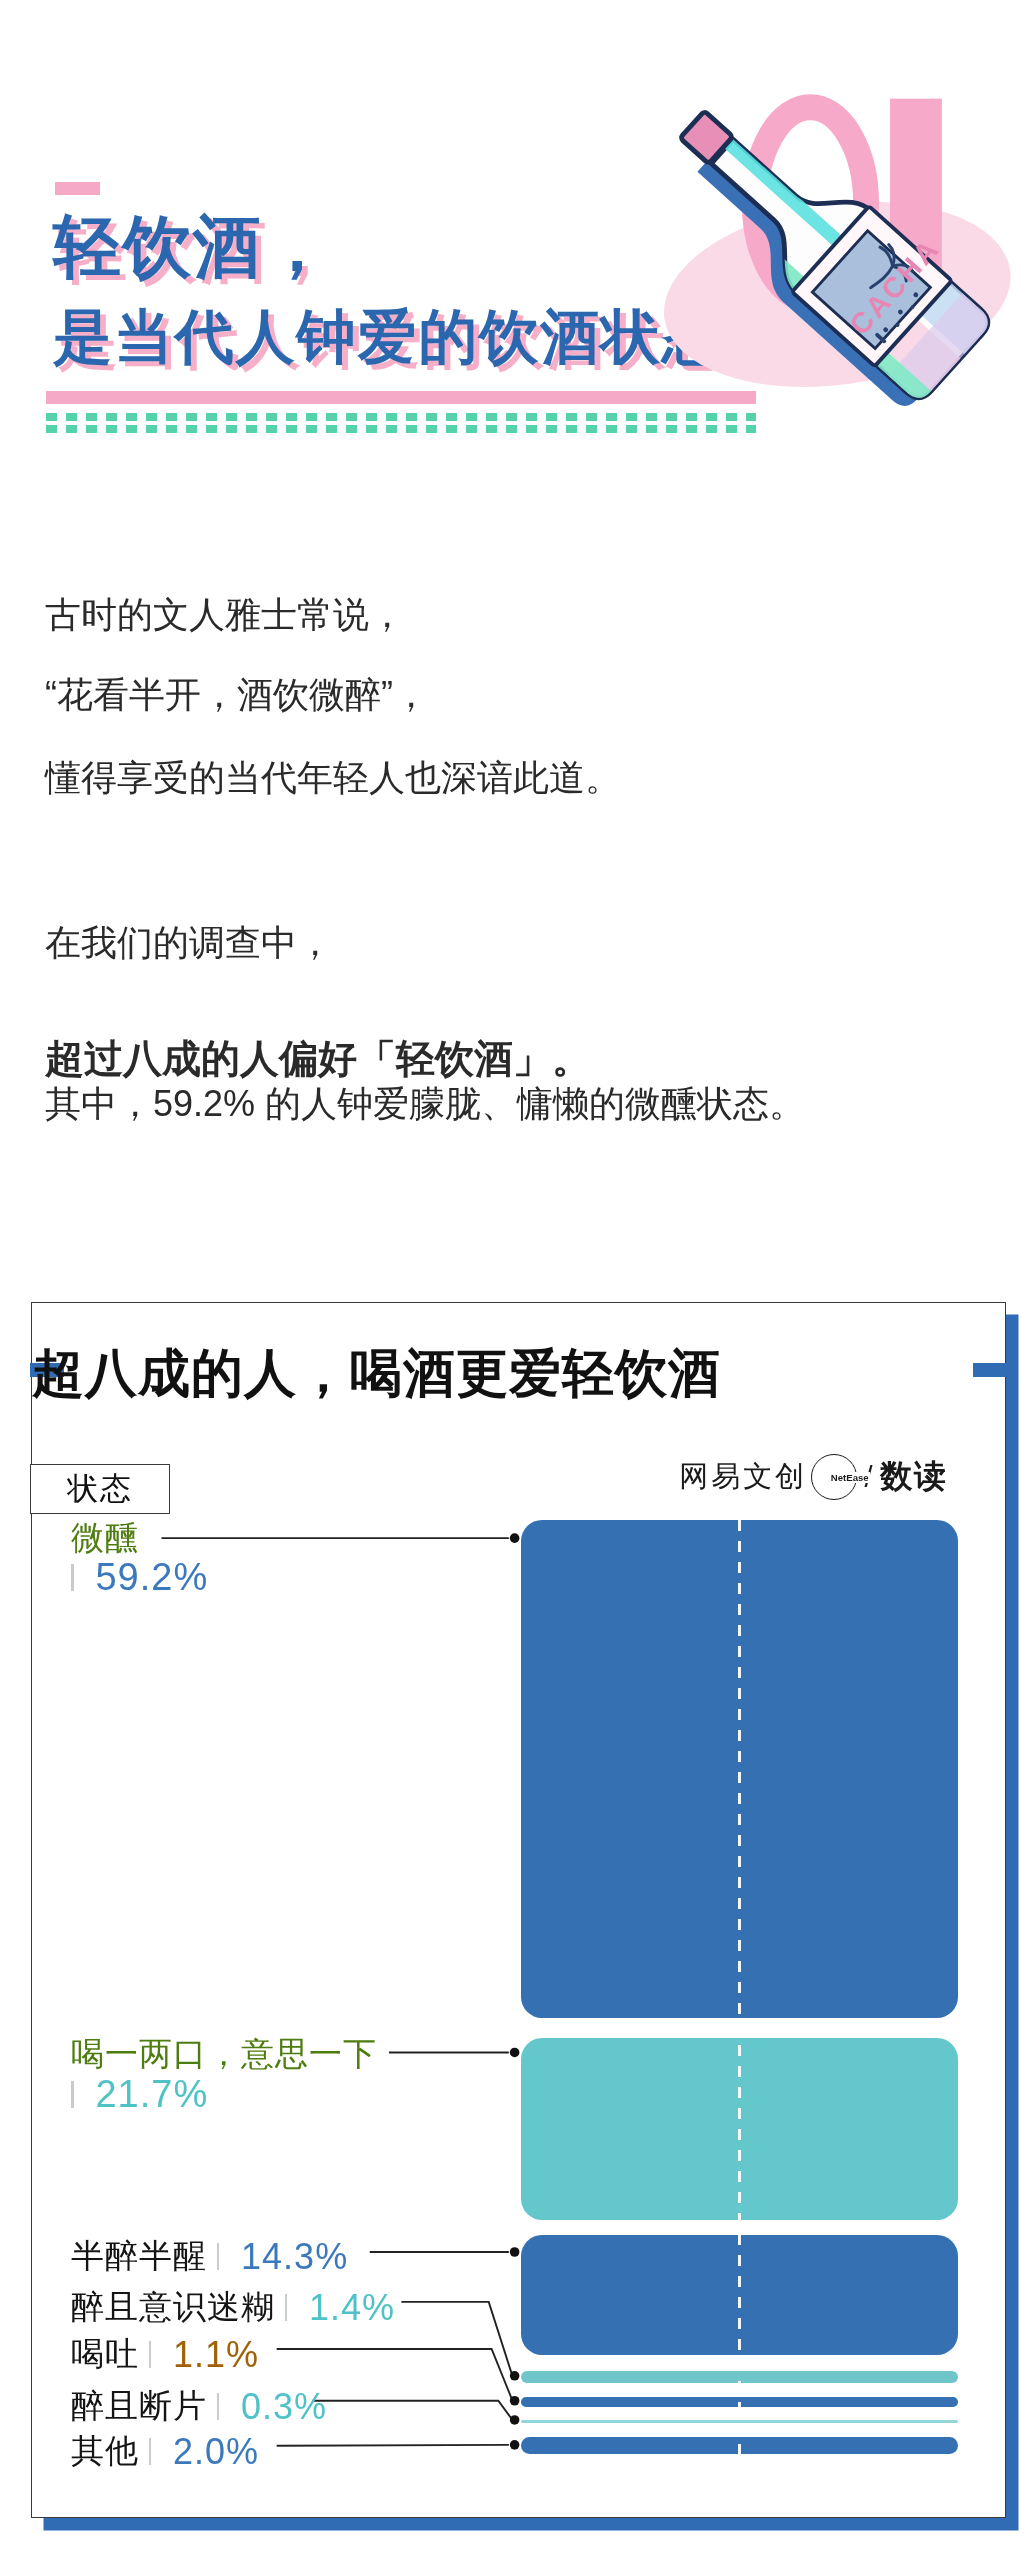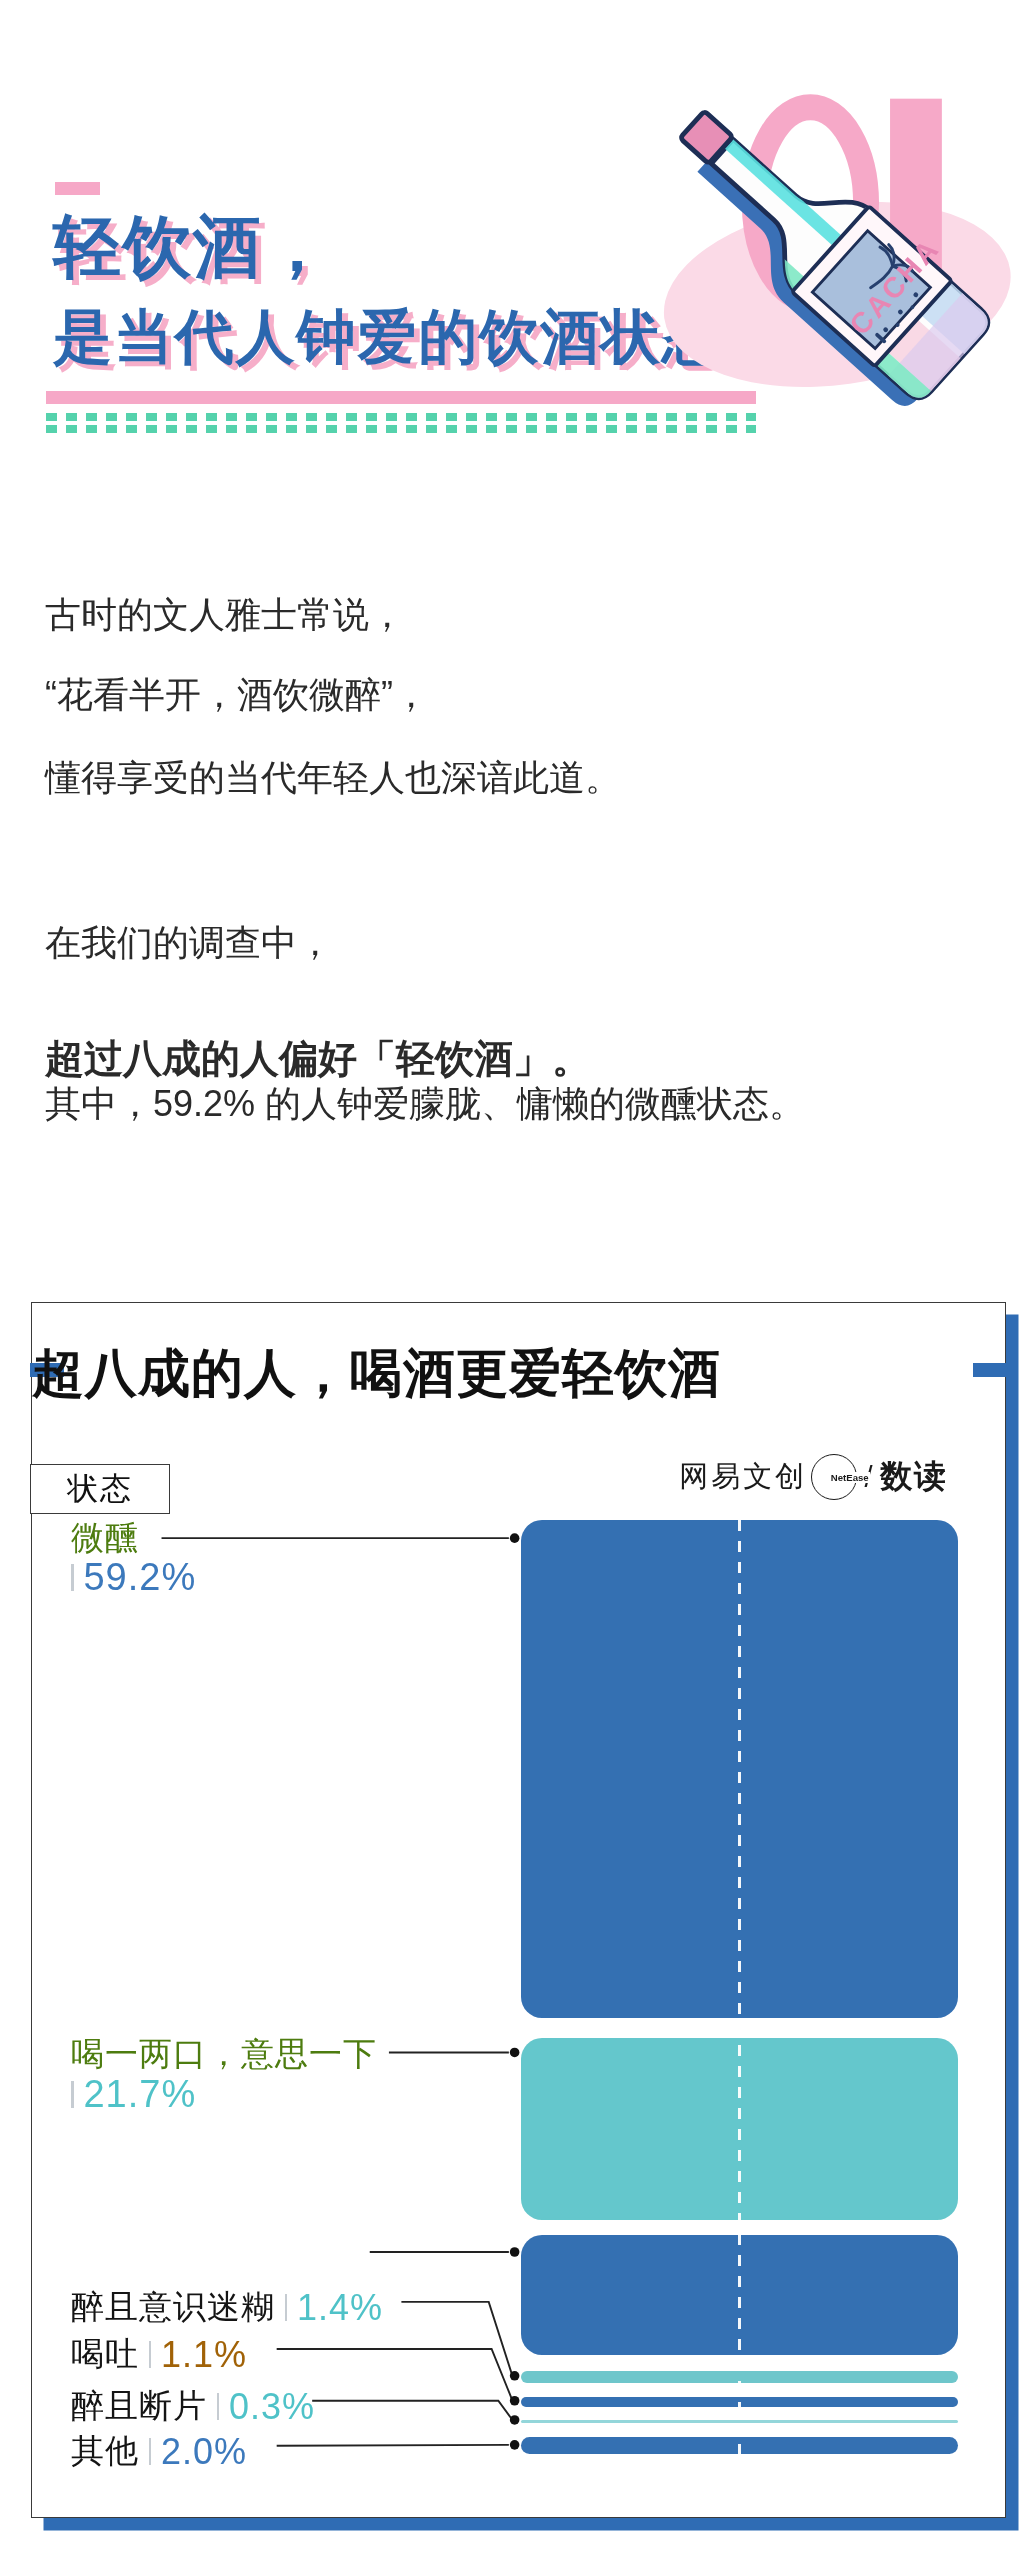--- a/index.html
+++ b/index.html
@@ -42,21 +42,21 @@
   .logo-circle{width:44px;height:44px;border:1.9px solid #1a1a1a;border-radius:50%;
                margin:0 5.8px 0 3.8px;display:flex;align-items:center;justify-content:center;position:relative;background:#fff;}
   .logo-circle span{font-size:9.6px;font-weight:700;letter-spacing:0;background:#fff;padding:0 1px;margin-left:32px;}
   .logo-div{font-size:29px;font-weight:400;margin:0 7.7px 0 1.9px;}
   .logo-name{font-size:32px;font-weight:700;letter-spacing:1.9px;}
 
   
   .row-label{left:39px;font-size:33px;color:#4d7c0f;font-weight:500;letter-spacing:1px;white-space:nowrap;}
   .row-pct{left:39px;display:flex;align-items:center;white-space:nowrap;}
   .tick{display:inline-block;width:2.9px;height:27px;background:#C6CCD2;margin-right:9.6px;}
-  .pct{font-size:38px;font-weight:500;letter-spacing:1px;}
+  .pct{font-size:38px;font-weight:500;letter-spacing:1px;margin-left:12px;}
   .inline-row{left:39px;display:flex;align-items:center;white-space:nowrap;}
   .inline-row .lbl{font-size:33px;color:#141414;font-weight:500;letter-spacing:1px;}
   .inline-row .tick{margin:0 9.6px;}
   .inline-row .pct{font-size:36px;}
   .r1a{top:213px;} .r1b{top:253px;} 
   .row2-label{top:729px;} .row2-pct{top:770px;}
   .r3{top:931px;} .r4{top:982px;} .r5{top:1029px;} .r6{top:1081px;} .r7{top:1126px;}
 
   
   #bars{left:489px;top:0;width:437px;height:100%;}
@@ -182,20 +182,25 @@
       <span class="tick"></span>
       <span class="pct" style="color: rgb(60, 121, 188);">59.2%</span>
     </div>
 
     <div class="abs row-label row2-label">喝一两口，意思一下</div>
     <div class="abs row-pct row2-pct">
       <span class="tick"></span>
       <span class="pct" style="color: rgb(79, 194, 200);">21.7%</span>
     </div>
 
+    <div class="abs inline-row r3">
+      <span class="lbl">半醉半醒</span>
+      <span class="tick"></span>
+      <span class="pct" style="color: rgb(60, 121, 188);">14.3%</span>
+    </div>
     <div class="abs inline-row r4">
       <span class="lbl">醉且意识迷糊</span>
       <span class="tick"></span>
       <span class="pct" style="color: rgb(79, 194, 200);">1.4%</span>
     </div>
     <div class="abs inline-row r5">
       <span class="lbl">喝吐</span>
       <span class="tick"></span>
       <span class="pct" style="color: #a16207;">1.1%</span>
     </div>

